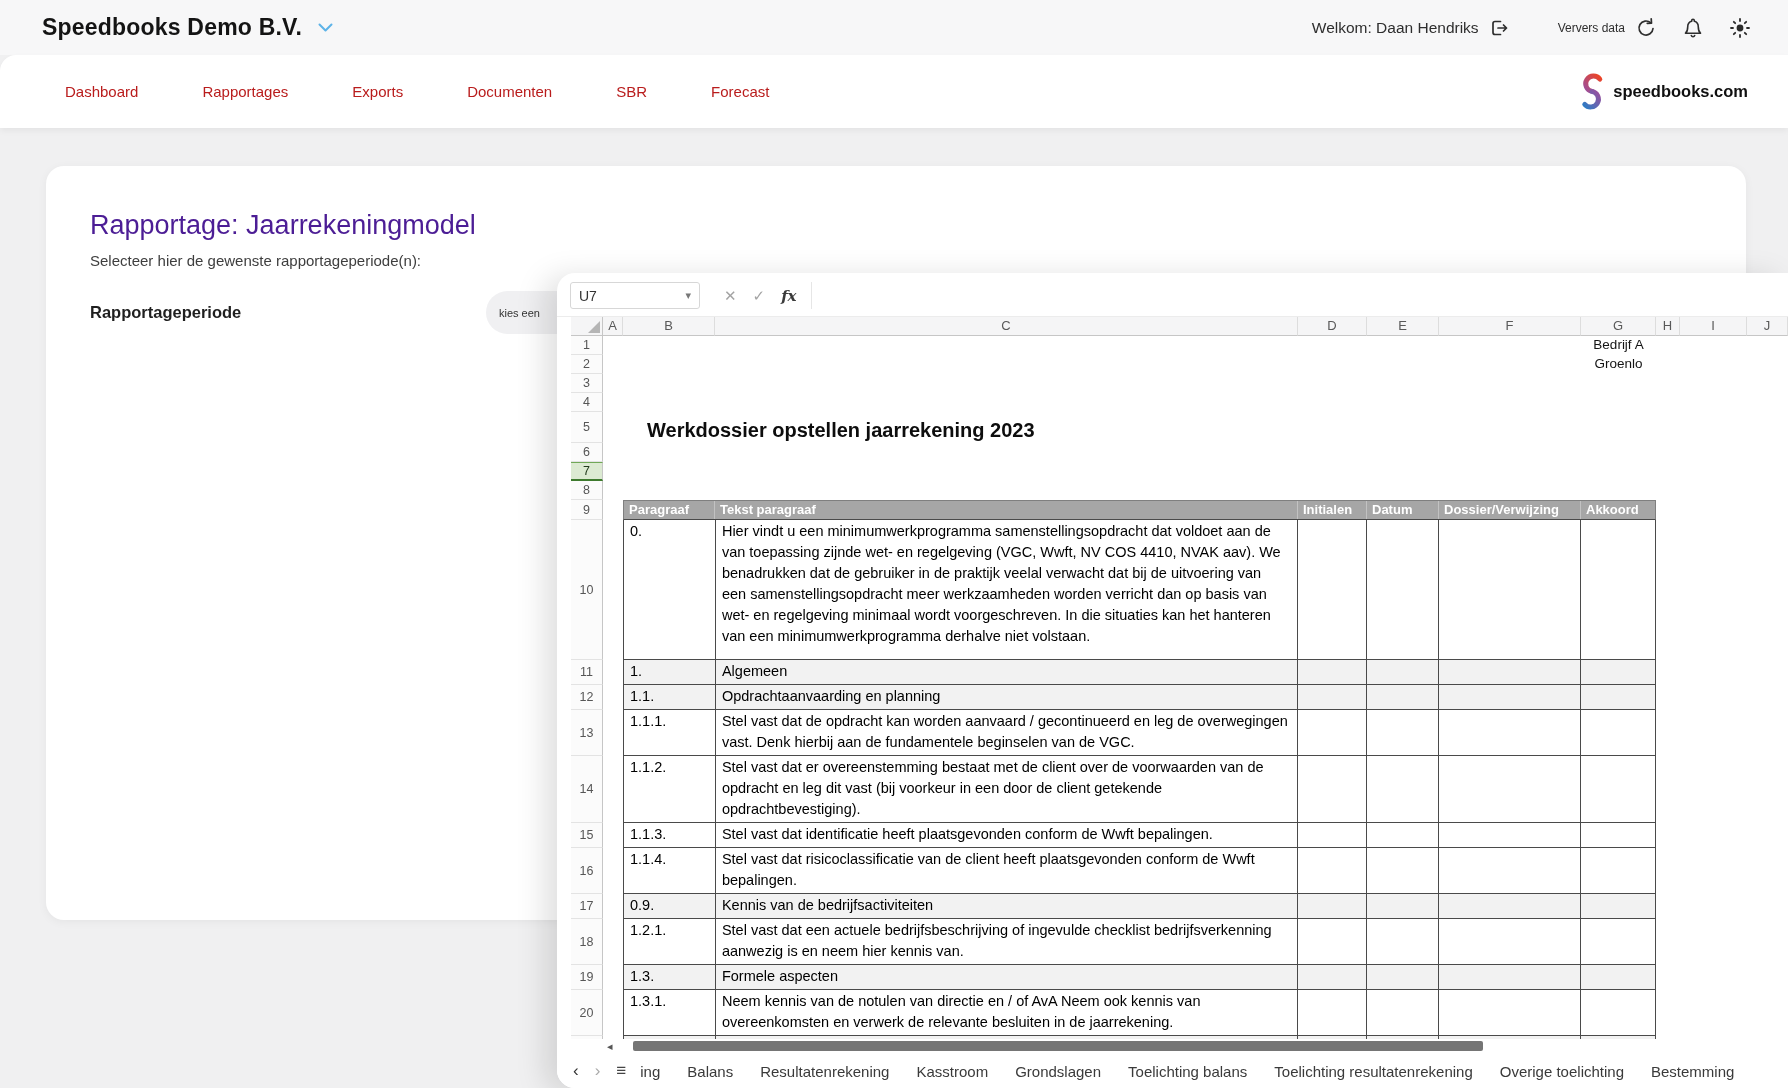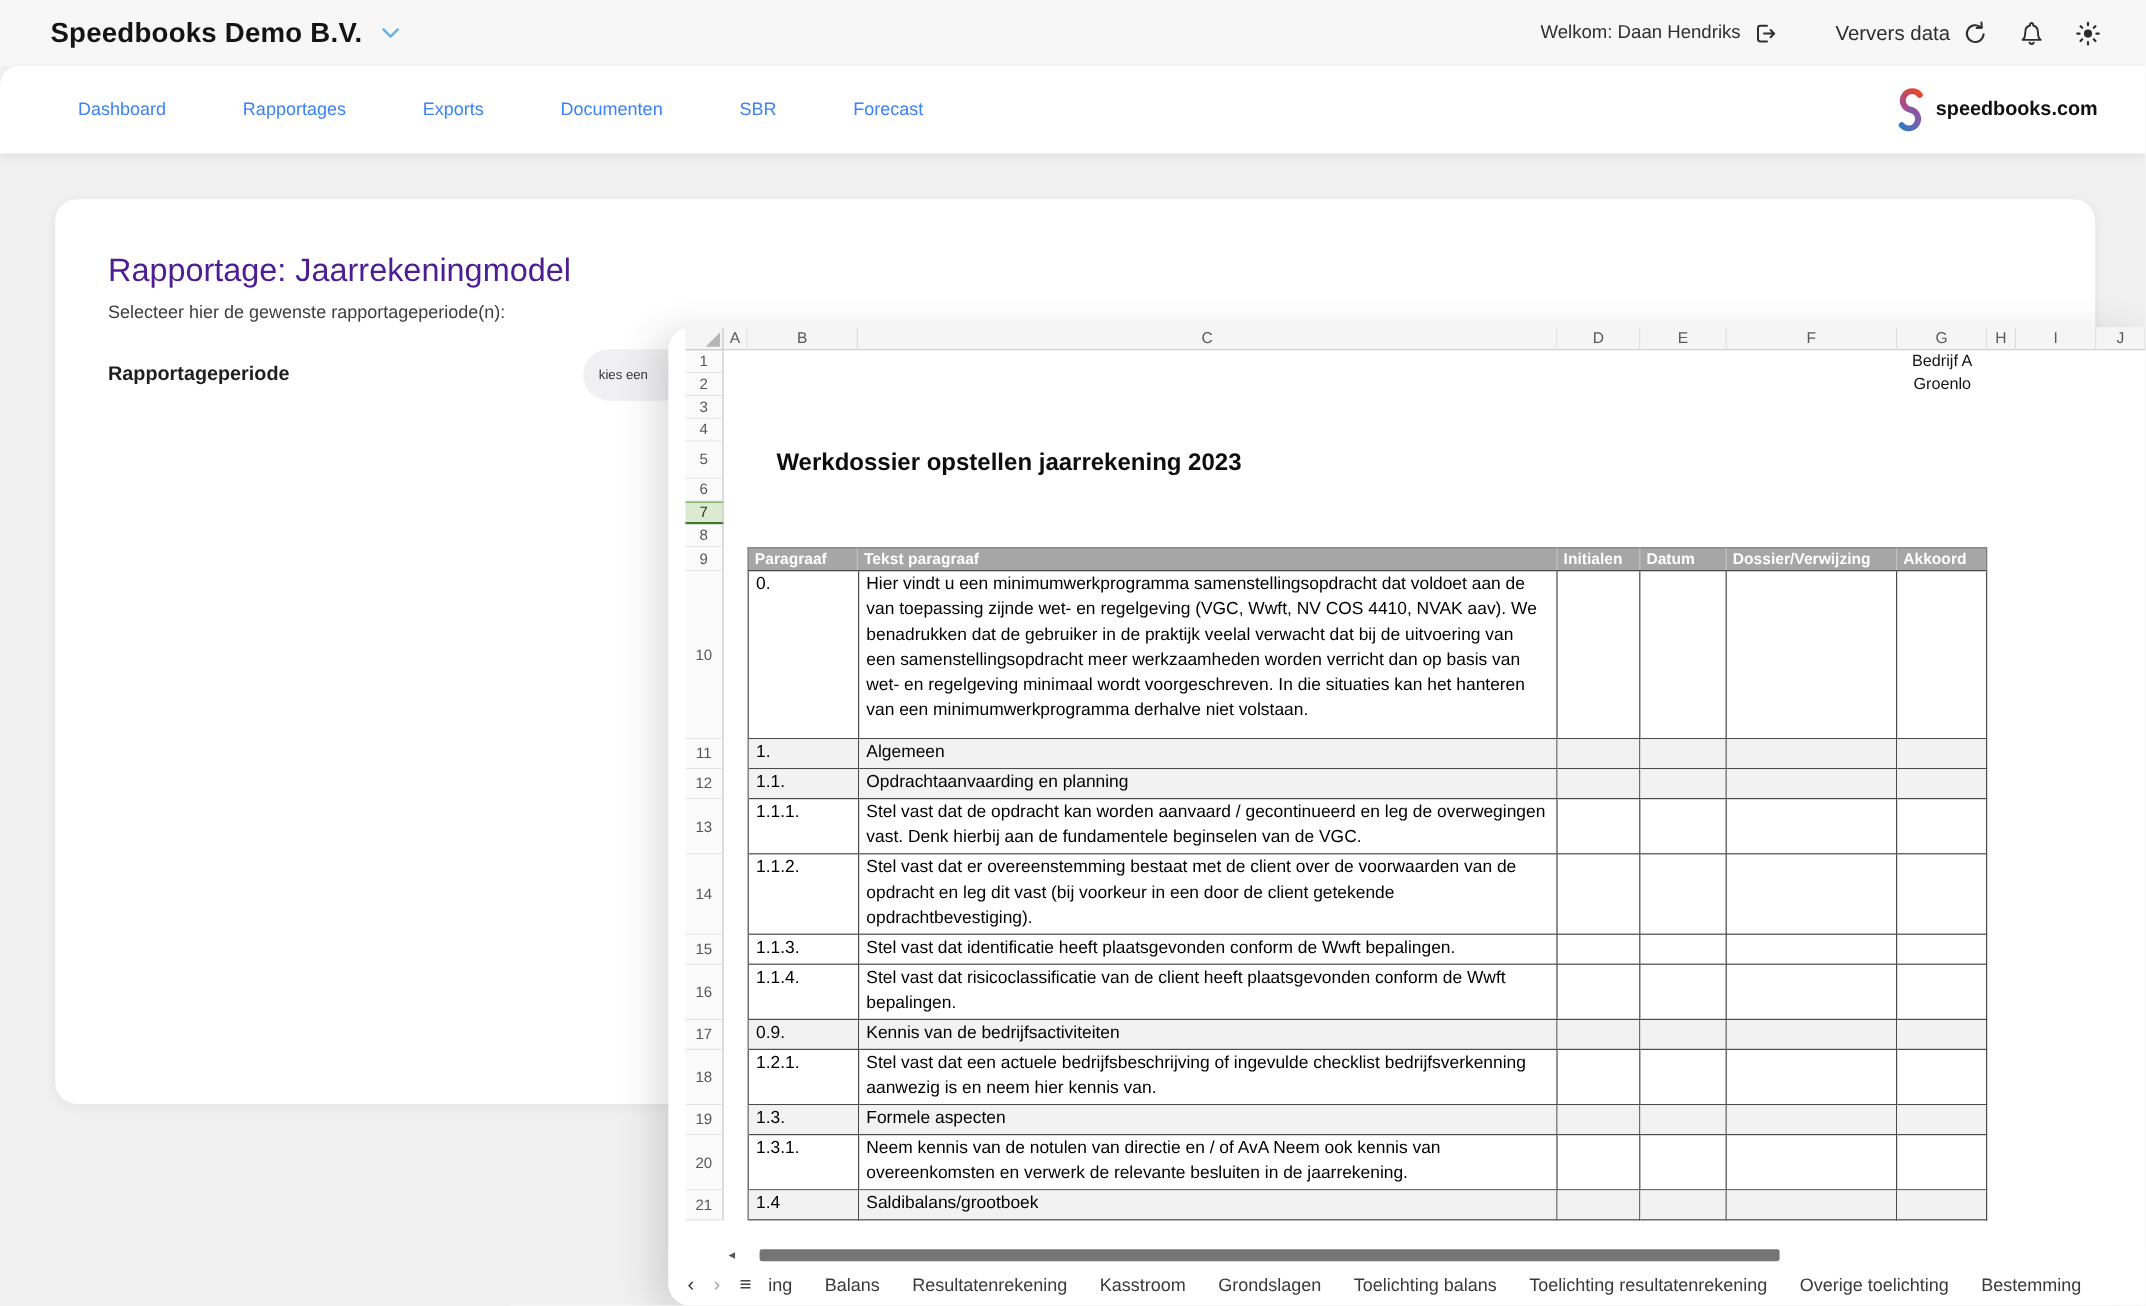--- a/index.html
+++ b/index.html
@@ -8,27 +8,27 @@
 
   
   .topbar { position:absolute; left:0; top:0; width:1788px; height:55px; background:#f7f7f8;
             display:flex; align-items:center; padding:0 36px 0 42px; }
   .company { font-size:23px; font-weight:700; color:#141414; letter-spacing:.2px; }
   .company-chevron { margin-left:16px; display:inline-flex; }
   .topbar-right { margin-left:auto; display:flex; align-items:center; }
   .welcome { font-size:15.5px; color:#2e2e2e; }
   .icon-btn { display:inline-flex; align-items:center; justify-content:center; }
   .gap8 { margin-left:9px; } .gap24 { margin-left:24px; } .gap48 { margin-left:48px; }
-  .refresh-label { font-size:17px; color:#2e2e2e; }
+  .refresh-label { font-size:12px; color:#2e2e2e; }
 
   
   .navbar { position:absolute; left:0; top:55px; width:1788px; height:73px; background:#ffffff;
             border-radius:16px 0 0 0; box-shadow:0 3px 6px rgba(0,0,0,.05);
             display:flex; align-items:center; padding:0 40px 0 65px; }
-  .nav-item { font-size:15px; color:#3b82f6; margin-right:64px; cursor:pointer; white-space:nowrap; }
+  .nav-item { font-size:15px; color:#b91c1c; margin-right:64px; cursor:pointer; white-space:nowrap; }
   .logo { margin-left:auto; display:flex; align-items:center; }
   .logo-text { font-size:16.5px; font-weight:700; color:#101010; margin-left:6px; }
 
   
   .card { position:absolute; left:46px; top:166px; width:1700px; height:754px; background:#ffffff;
           border-radius:18px; box-shadow:0 2px 10px rgba(0,0,0,.05); }
   .page-title { position:absolute; left:90px; top:210px; font-size:27px; color:#4c1d95; }
   .page-subtitle { position:absolute; left:90px; top:252px; font-size:15px; color:#3e3e3e; }
   .period-label { position:absolute; left:90px; top:303px; font-size:16.5px; font-weight:700; color:#1f1f1f; }
   .period-pill { position:absolute; left:486px; top:291px; width:100px; height:43px; background:#f0f0f2;
@@ -186,20 +186,32 @@
 <div class="card"></div>
 <div class="page-title">Rapportage: Jaarrekeningmodel</div>
 <div class="page-subtitle">Selecteer hier de gewenste rapportageperiode(n):</div>
 <div class="period-label">Rapportageperiode</div>
 <div class="period-pill">
   <span>kies een</span>
 </div>
 
 <div class="panel">
 
+  <div class="formula-row">
+    <div class="name-box">
+      <span class="nb-val">U7</span>
+      <span class="nb-chevron">▾</span>
+    </div>
+    <div class="fbtns">
+      <span class="fx-cancel">✕</span>
+      <span class="fx-confirm">✓</span>
+      <span class="fx-label">fx</span>
+    </div>
+    <input class="formula-input" value="" style="">
+  </div>
 
   <div class="grid-wrap">
 
     <div class="col-head-row">
       <div class="corner">
           <div class="corner-tri"></div>
         </div>
       <div class="col-h cw-a">A</div>
       <div class="col-h cw-b">B</div>
       <div class="col-h cw-c">C</div>

